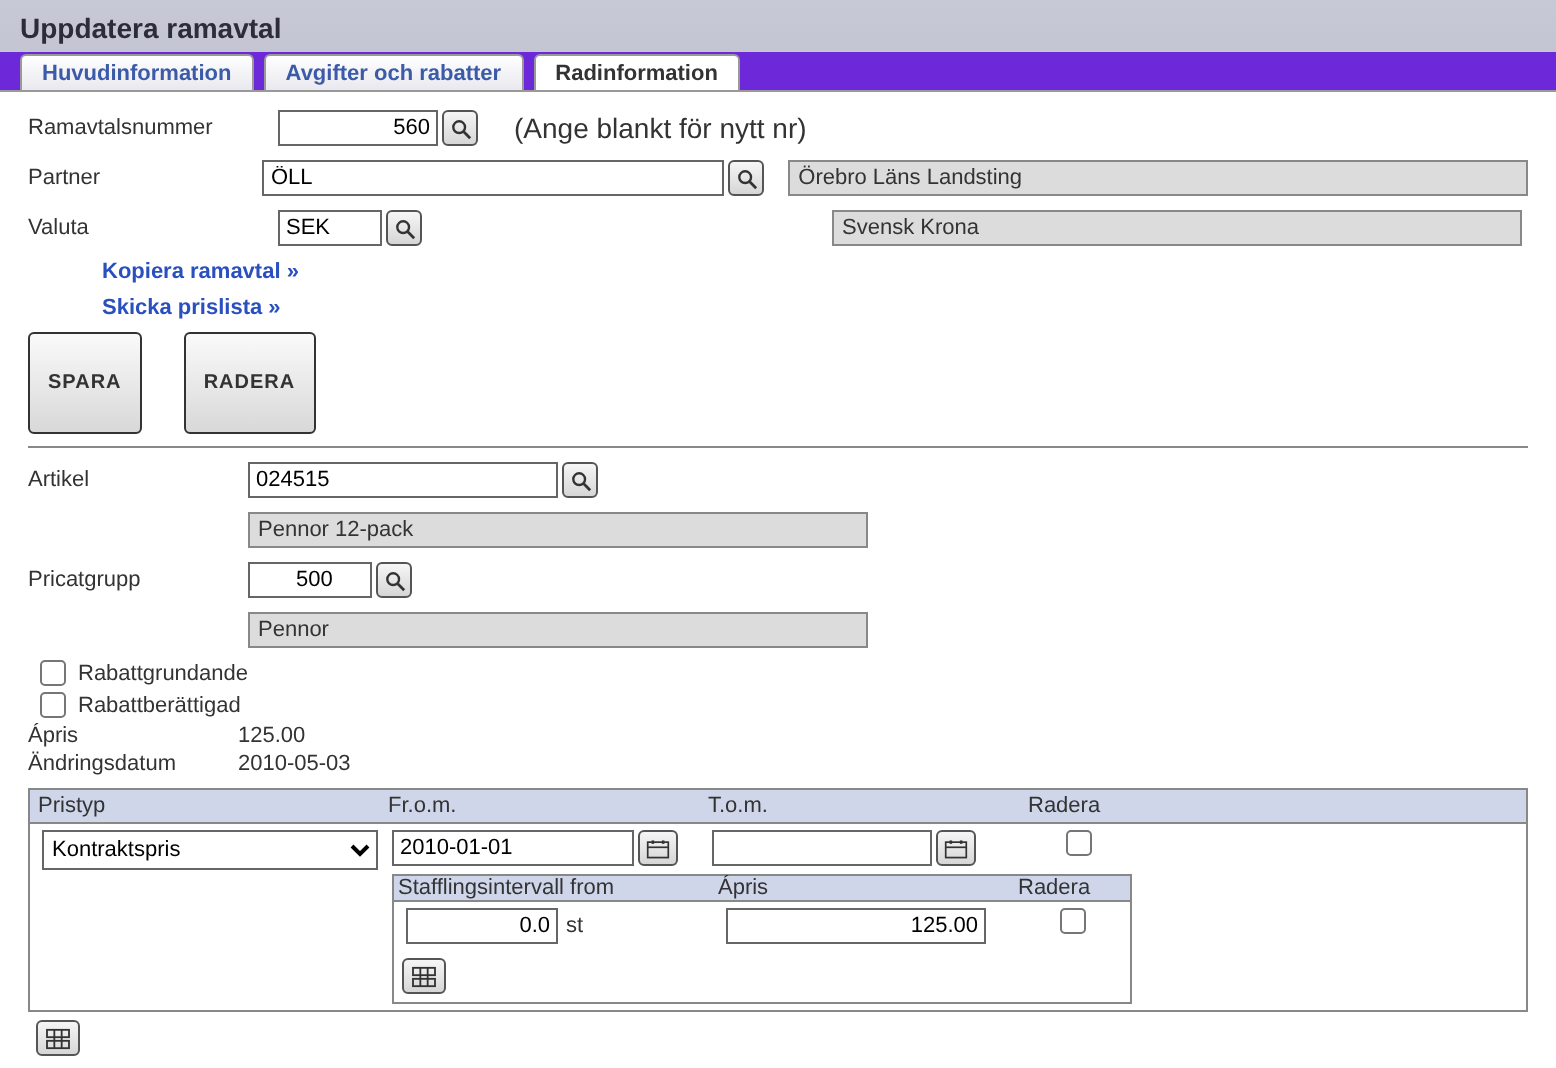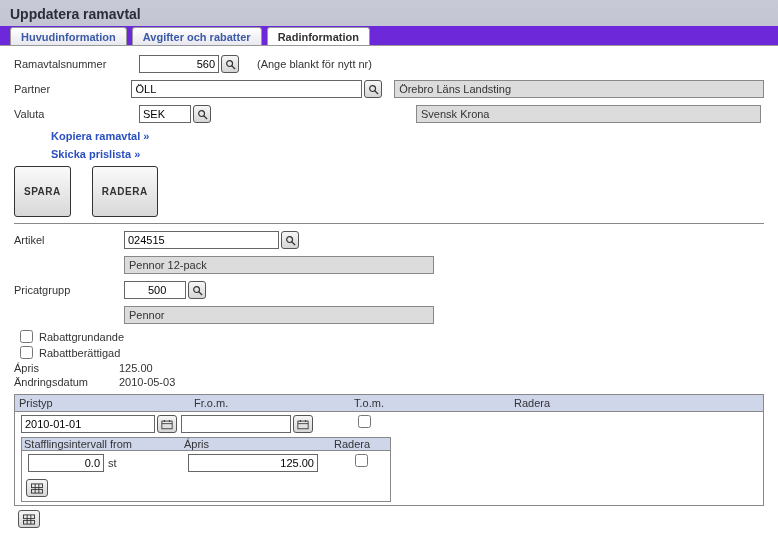--- a/index.html
+++ b/index.html
@@ -9,21 +9,21 @@
   .tabs-row { background: #6d28d9; padding: 0 10px; border-bottom: 1px solid #999; height: 20px; }
   .tab { display: inline-block; padding: 3px 10px 2px 10px; border: 1px solid #999; border-bottom: none; margin-right: 2px; font-size: 11px; color: #3b5aa8; font-weight: bold; cursor: pointer; background: linear-gradient(#fff,#e8e8ef); border-radius: 3px 3px 0 0; position: relative; top: 1px; }
   .tab.active { background: #fff; color: #333; }
   .form-area { padding: 8px 14px 8px 14px; }
   .row { display: flex; align-items: center; margin-bottom: 5px; min-height: 20px; }
   .lbl { width: 125px; font-size: 11px; color: #333; }
   input.text { font-family: Verdana, Arial, sans-serif; font-size: 11px; border: 1px solid #666; padding: 1px 3px; height: 18px; background: #fff; }
   .lookup-btn { width: 18px; height: 18px; border: 1px solid #555; border-radius: 3px; background: linear-gradient(#f6f6f6,#d6d6d6); display: inline-flex; align-items: center; justify-content: center; cursor: pointer; margin-left: 2px; flex-shrink: 0; }
   .lookup-btn svg { width: 11px; height: 11px; }
   .readonly-box { border: 1px solid #888; background: #dcdcdc; padding: 2px 4px; height: 18px; font-size: 11px; display: flex; align-items: center; }
-  .hint { margin-left: 18px; font-size: 11px; }
+  .hint { margin-left: 18px; font-size: 14px; }
   .link-action { color: #2a4fbf; font-weight: bold; font-size: 11px; margin: 6px 0 6px 0; display: block; cursor: pointer; padding-left: 37px; }
   .btn-row { margin-top: 4px; margin-bottom: 6px; }
   .btn { display: inline-block; border: 1px solid #333; border-radius: 3px; background: linear-gradient(#fafafa,#d8d8d8); font-size: 10px; font-weight: bold; padding: 19px 9px; cursor: pointer; margin-right: 18px; letter-spacing: 0.5px; }
   hr.sep { border: none; border-top: 1px solid #888; margin: 0 0 6px 0; }
   .check-row { display: flex; align-items: center; margin: 3px 0 3px 6px; }
   .check-row input { margin-right: 6px; }
   .simple-row { display: flex; margin: 2px 0; }
   .simple-lbl { width: 105px; }
   .subgrid { margin-top: 6px; border: 1px solid #888; }
   .subgrid-head { display: flex; background: #cfd6ea; border-bottom: 1px solid #888; }
@@ -148,23 +148,28 @@
   </div>
 
   <div class="subgrid">
     <div class="subgrid-head">
       <div class="cell" style="width:175px">Pristyp</div>
       <div class="cell" style="width:160px">Fr.o.m.</div>
       <div class="cell" style="width:160px">T.o.m.</div>
       <div class="cell" style="width:50px">Radera</div>
     </div>
     <div class="subgrid-body">
+      <div class="cell" style="width:175px">
+        <select style="width:168px">
+          <option>Kontraktspris</option>
+        </select>
+      </div>
       <div class="cell" style="width:160px;display:flex;flex-direction:column">
         <div style="display:flex">
-          <input class="text" style="width: 134px;" value="2010-01-01">
+          <input class="text" style="width: 121px;" value="2010-01-01">
           <span class="date-btn">
             <svg viewBox="0 0 14 12">
                 <rect x="1" y="2" width="12" height="9" fill="none" stroke="#333"></rect>
                 <line x1="1" y1="5" x2="13" y2="5" stroke="#333"></line>
                 <line x1="4" y1="1" x2="4" y2="3" stroke="#333" stroke-width="1.5"></line>
                 <line x1="10" y1="1" x2="10" y2="3" stroke="#333" stroke-width="1.5"></line>
               </svg>
           </span>
         </div>
 

